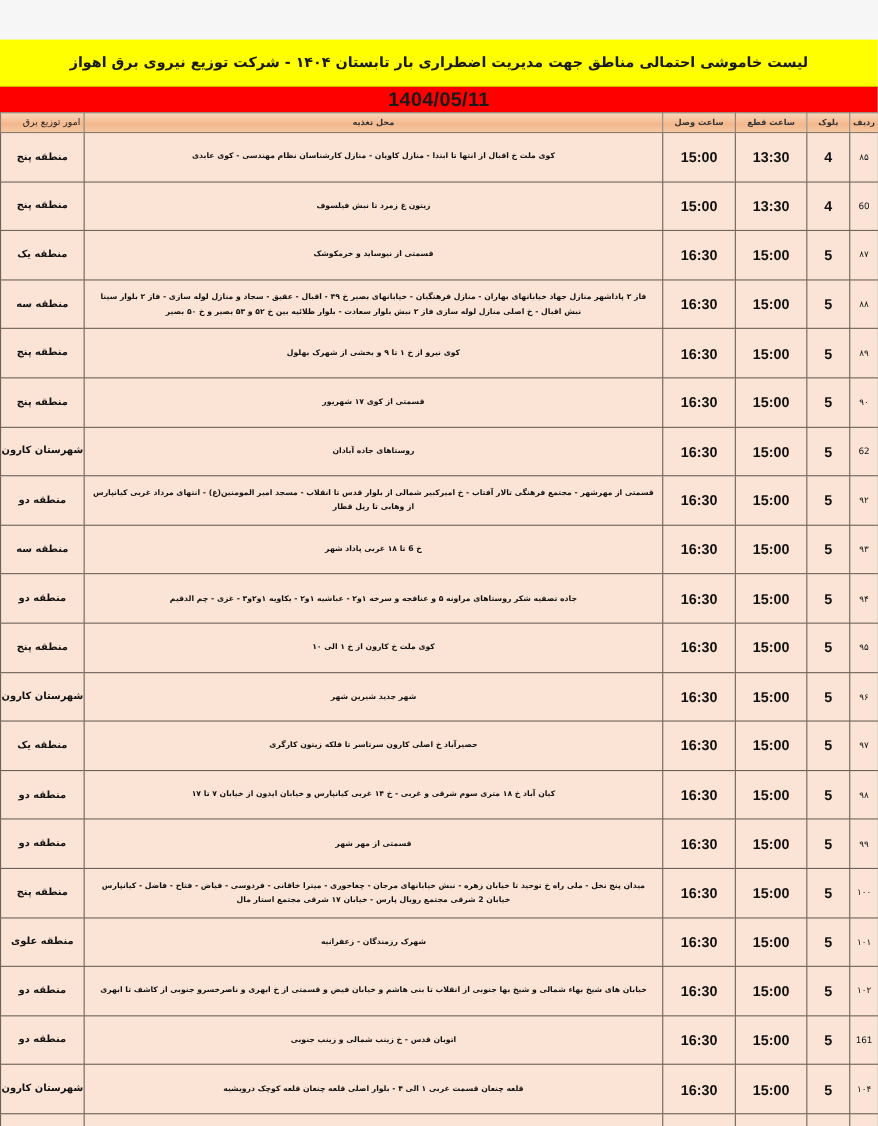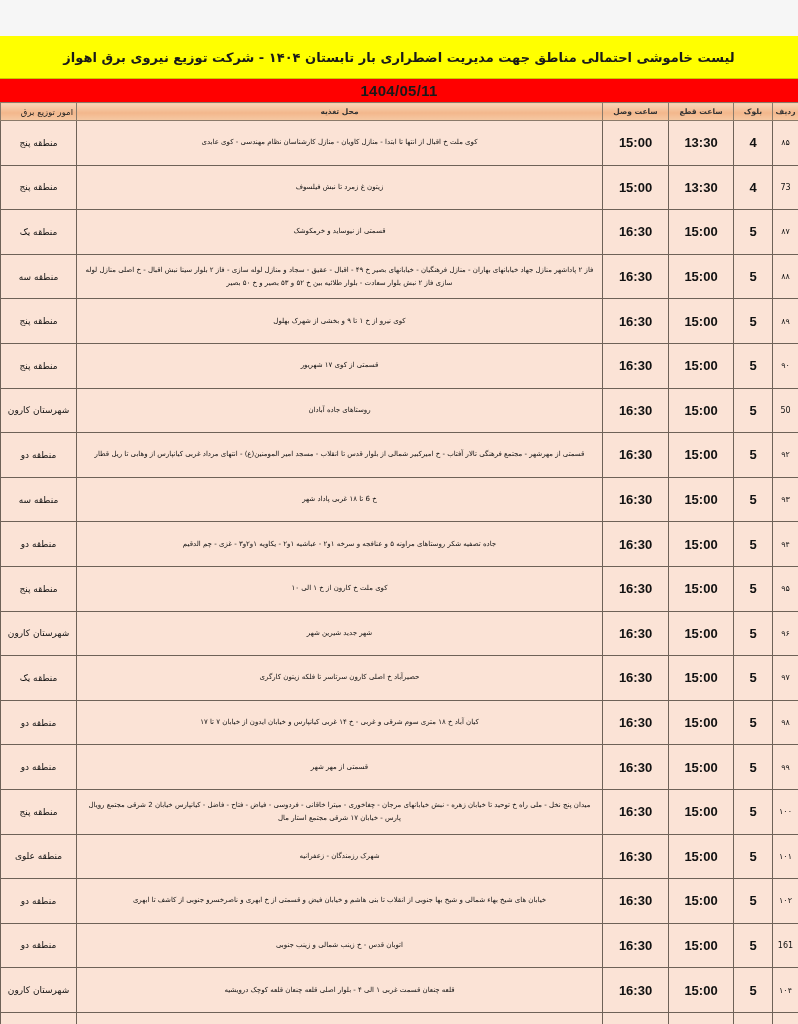--- a/index.html
+++ b/index.html
@@ -20,21 +20,21 @@
       font-size: 13px; font-weight: bold; color: #1a1a1a;
       font-family: "DejaVu Sans", sans-serif;
     }
     .date-bar {
       position: absolute; left: 0; top: 43px; width: 798px; height: 23px;
       background: #ff0000;
       display: flex; align-items: center; justify-content: center;
     }
     .date-bar span {
       font-family: "Liberation Sans", sans-serif;
-      font-weight: bold; font-size: 15px; color: #1a1a1a;
+      font-weight: bold; font-size: 18px; color: #1a1a1a;
       letter-spacing: 0.3px;
     }
     table.grid {
       position: absolute; left: 0; top: 66px;
       width: 798px; border-collapse: collapse; table-layout: fixed;
       direction: rtl;
     }
     table.grid col.c-row { width: 26px; }
     table.grid col.c-block { width: 39px; }
     table.grid col.c-cut { width: 65px; }
@@ -55,24 +55,24 @@
       border: 1px solid #6e6258;
       text-align: center; vertical-align: middle;
       color: #111;
     }
     td.rownum { font-size: 8px; color: #333; }
     td.block, td.cut, td.connect {
       font-family: "Liberation Sans", sans-serif;
       font-weight: bold; font-size: 13px;
     }
     td.addr {
-      font-size: 7px; line-height: 13px; font-weight: normal; color: #222;
+      font-size: 7px; line-height: 13px; font-weight: bold; color: #222;
       padding: 0 6px !important;
     }
-    td.area { font-size: 9px; font-weight: normal; color: #222; white-space: nowrap; }
+    td.area { font-size: 9px; font-weight: bold; color: #222; white-space: nowrap; }
   </style>
 </head>
 <body>
 
 <div class="sheet">
   <div class="title-bar">
     <span>لیست خاموشی احتمالی مناطق جهت مدیریت اضطراری بار تابستان ۱۴۰۴ - شرکت توزیع نیروی برق اهواز</span>
   </div>
   <div class="date-bar">
     <span>1404/05/11</span>
@@ -100,21 +100,21 @@
     <tbody id="tbody">
         <tr>
           <td class="rownum">۸۵</td>
           <td class="block">4</td>
           <td class="cut">13:30</td>
           <td class="connect">15:00</td>
           <td class="addr">کوی ملت خ اقبال از انتها تا ابتدا - منازل کاویان - منازل کارشناسان نظام مهندسی - کوی عابدی</td>
           <td class="area">منطقه پنج</td>
         </tr>
         <tr>
-          <td class="rownum">73</td>
+          <td class="rownum">60</td>
           <td class="block">4</td>
           <td class="cut">13:30</td>
           <td class="connect">15:00</td>
           <td class="addr">زیتون غ زمرد تا نبش فیلسوف</td>
           <td class="area">منطقه پنج</td>
         </tr>
         <tr>
           <td class="rownum">۸۷</td>
           <td class="block">5</td>
           <td class="cut">15:00</td>
@@ -140,21 +140,21 @@
         </tr>
         <tr>
           <td class="rownum">۹۰</td>
           <td class="block">5</td>
           <td class="cut">15:00</td>
           <td class="connect">16:30</td>
           <td class="addr">قسمتی از کوی ۱۷ شهریور</td>
           <td class="area">منطقه پنج</td>
         </tr>
         <tr>
-          <td class="rownum">50</td>
+          <td class="rownum">62</td>
           <td class="block">5</td>
           <td class="cut">15:00</td>
           <td class="connect">16:30</td>
           <td class="addr">روستاهای جاده آبادان</td>
           <td class="area">شهرستان کارون</td>
         </tr>
         <tr>
           <td class="rownum">۹۲</td>
           <td class="block">5</td>
           <td class="cut">15:00</td>

